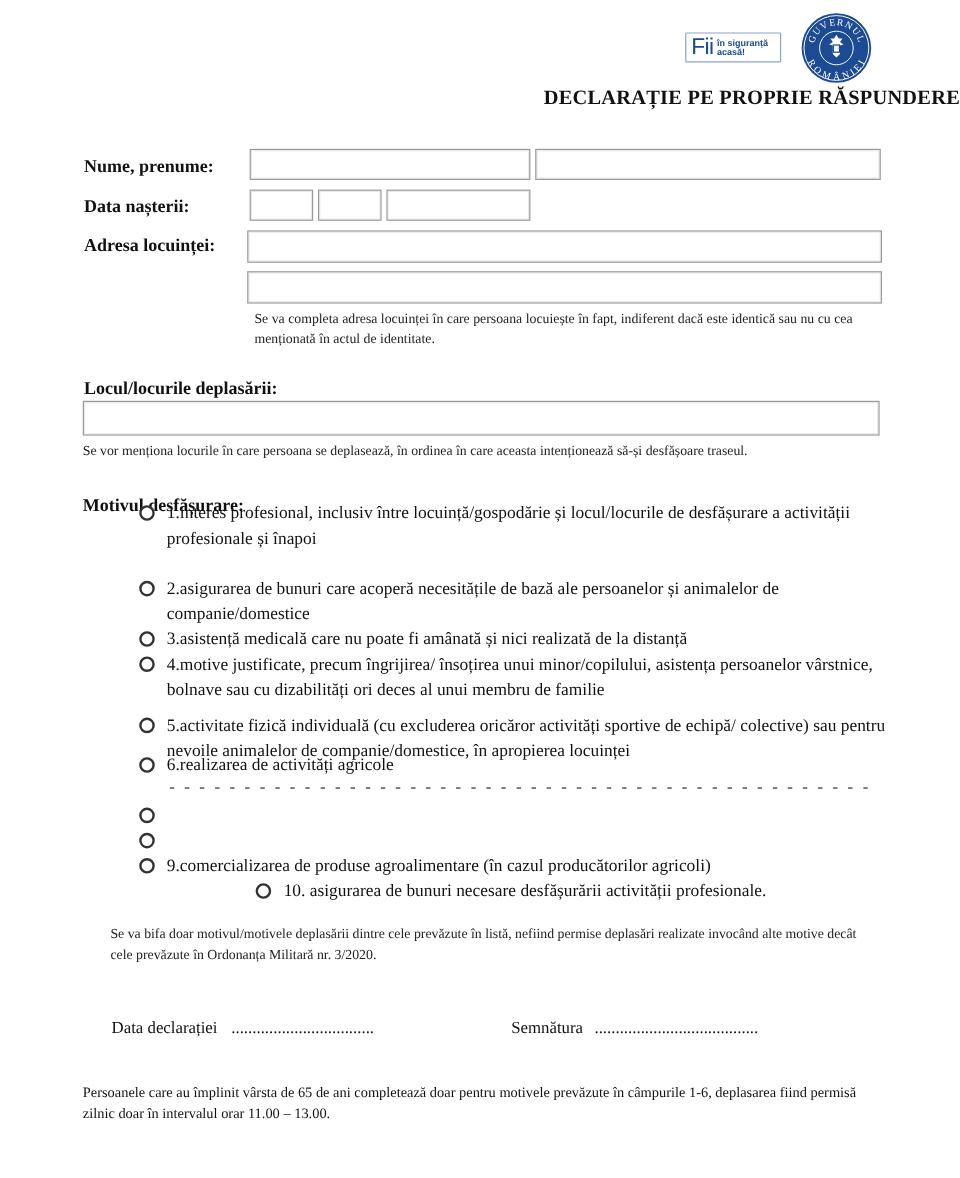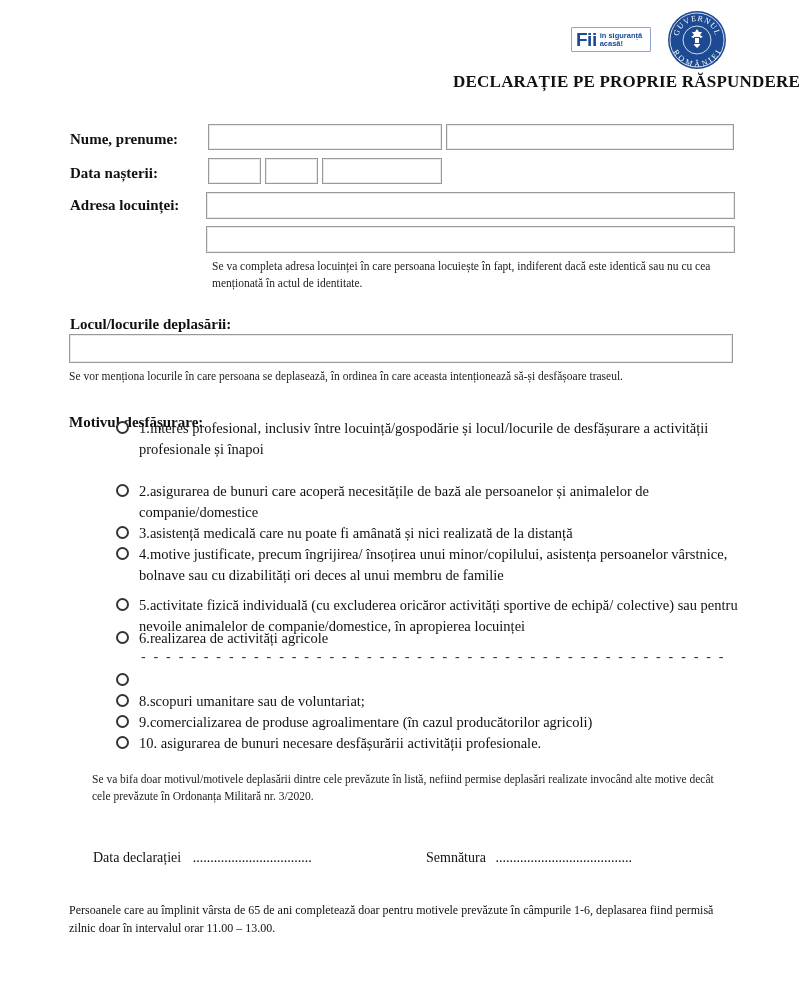--- a/index.html
+++ b/index.html
@@ -8,21 +8,21 @@
     font-family: "Liberation Serif", "DejaVu Serif", serif; color: #111;
   }
   .abs { position: absolute; }
 
   
   .fii-logo {
     left: 571px; top: 27px; width: 80px; height: 25px;
     border: 1px solid #8ea4c8; border-radius: 1px; background: #fff;
     display: flex; align-items: center; box-sizing: border-box; padding-left: 4px;
   }
-  .fii-big { font-family: "Liberation Sans", sans-serif; font-weight: 700; font-size: 19px; color: #1c4a93; letter-spacing: -0.5px; line-height: 1; }
+  .fii-big { font-family: "Liberation Sans", sans-serif; font-weight: 400; font-size: 19px; color: #1c4a93; letter-spacing: -0.5px; line-height: 1; }
   .fii-small { font-family: "Liberation Sans", sans-serif; font-weight: 700; font-size: 7.5px; color: #1c4a93; line-height: 8px; margin-left: 3px; }
   .gov-logo { left: 667px; top: 10px; width: 60px; height: 60px; }
 
   .title {
     left: 0; width: 800px; top: 72px; text-align: right;
     font-weight: 700; font-size: 17px; letter-spacing: 0.2px;
   }
 
   .label { font-weight: 700; font-size: 15px; }
   .field {
@@ -120,27 +120,26 @@
   <span class="opt-text">6.realizarea de activități agricole</span>
 </div>
 
 <div class="abs dashes" style="left:141px; top:649px; width:588px;">- - - - - - - - - - - - - - - - - - - - - - - - - - - - - - - - - - - - - - - - - - - - - - - - - - -</div>
 
 <div class="abs radio-row" style="left:116px; top:670px; width:620px;">
   <span class="radio"></span>
 </div>
 <div class="abs radio-row" style="left:116px; top:691px; width:620px;">
   <span class="radio"></span>
-  <span class="opt-text">8.scopuri umanitare sau de voluntariat;</span>
 </div>
 <div class="abs radio-row" style="left:116px; top:712px; width:620px;">
   <span class="radio"></span>
   <span class="opt-text">9.comercializarea de produse agroalimentare (în cazul producătorilor agricoli)</span>
 </div>
-<div class="abs radio-row" style="left:116px; top:733px; width:620px;">
+<div class="abs radio-row" style="left:116px; top:733px; width:620px;justify-content:center;">
   <span class="radio"></span>
   <span class="opt-text">10. asigurarea de bunuri necesare desfășurării activității profesionale.</span>
 </div>
 
 <div class="abs note" style="left:92px; top:771px; width:640px;">Se va bifa doar motivul/motivele deplasării dintre cele prevăzute în listă, nefiind permise deplasări realizate invocând alte motive decât cele prevăzute în Ordonanța Militară nr. 3/2020.</div>
 
 <div class="abs sig" style="left:93px; top:850px;">
   <span>Data declarației</span>
   <span style="margin-left:8px;">..................................</span>
 </div>

